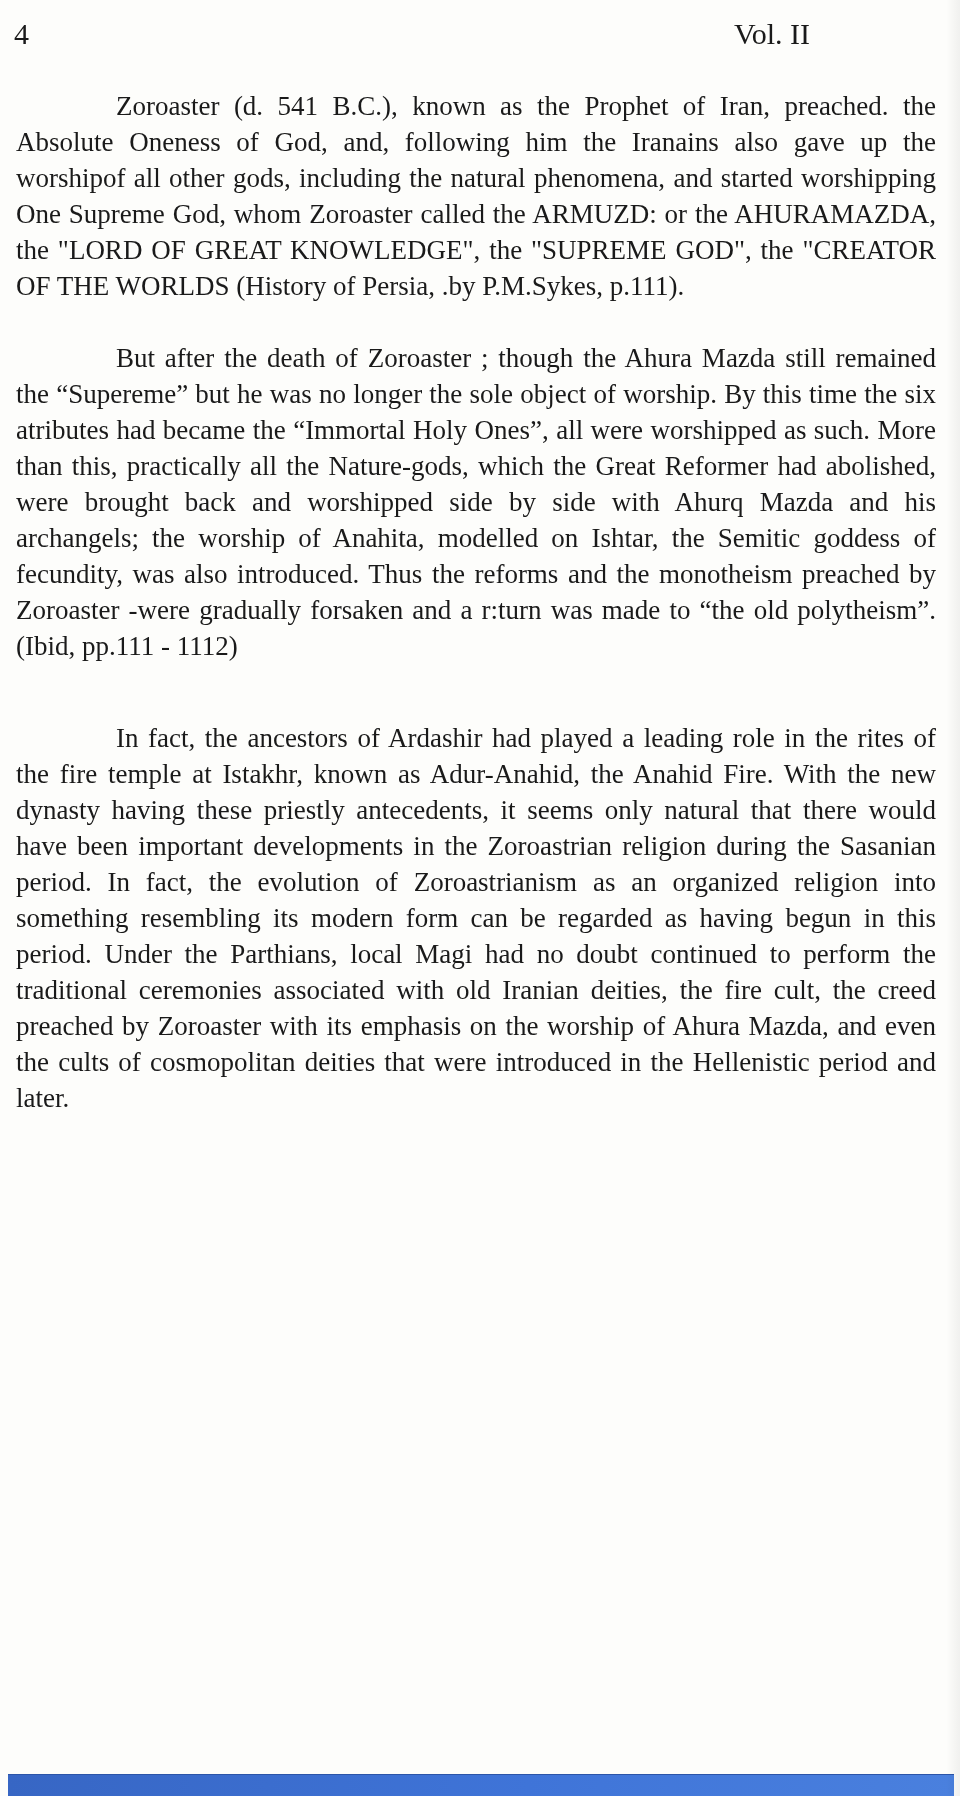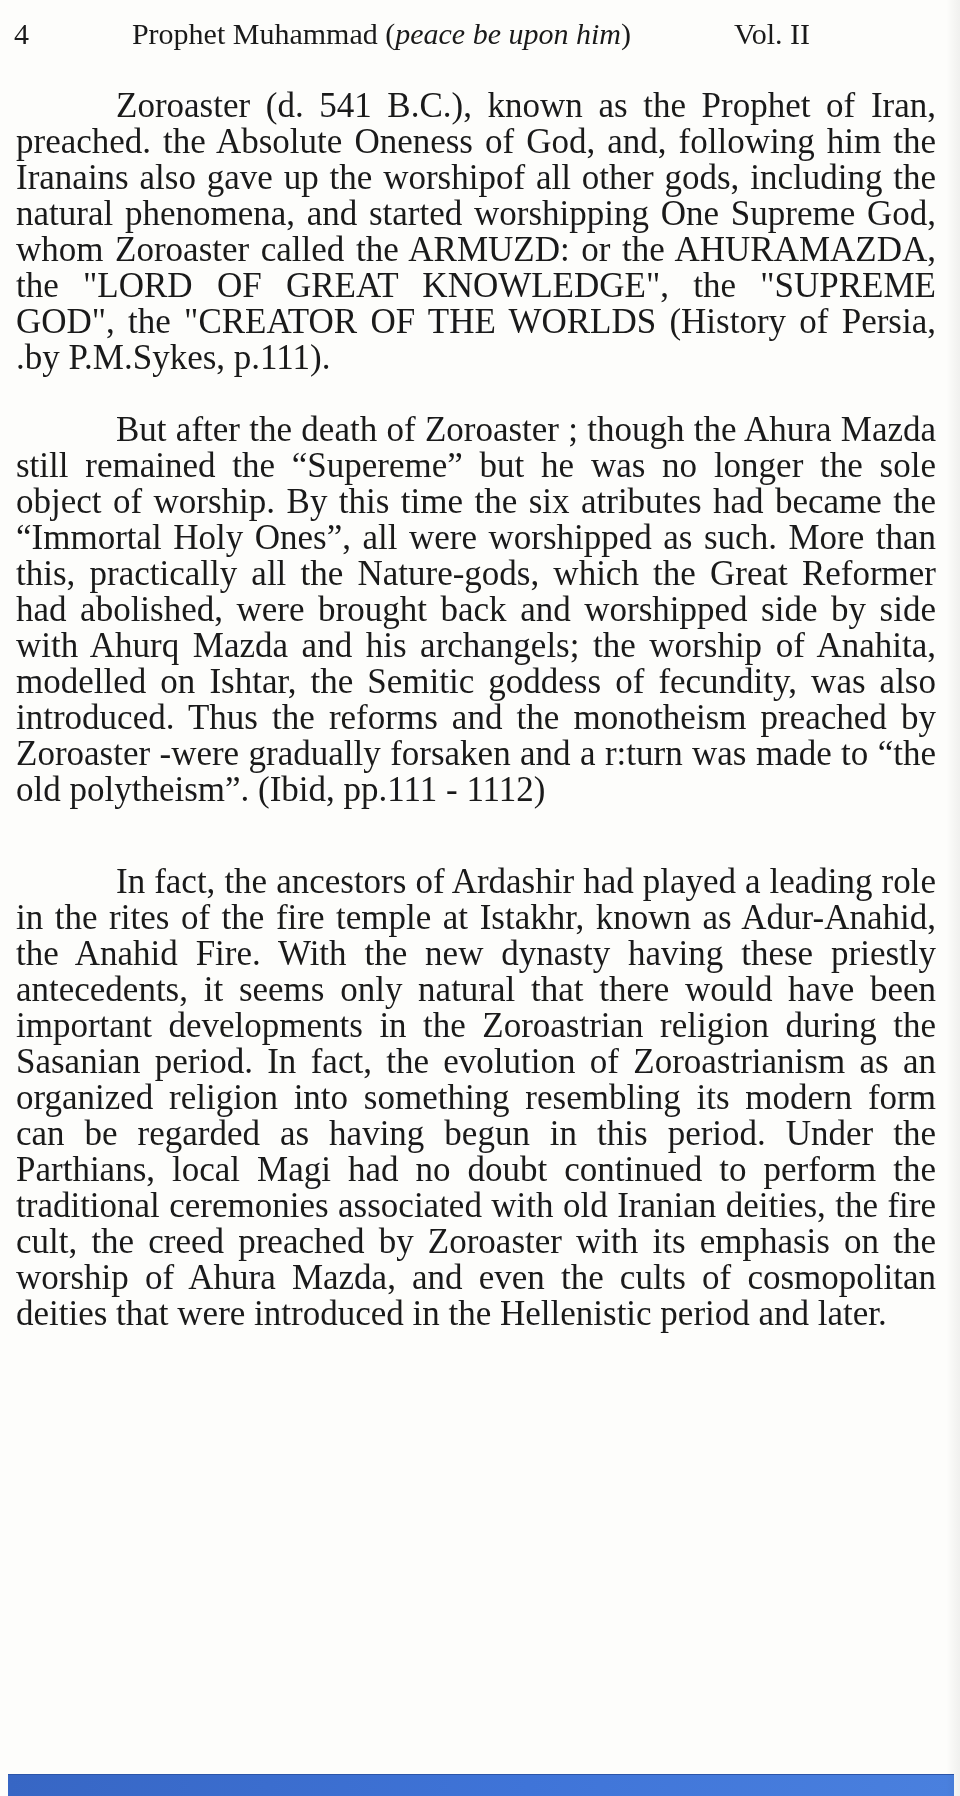--- a/index.html
+++ b/index.html
@@ -34,21 +34,21 @@
     font-size: 30px;
     line-height: 36px;
     white-space: nowrap;
   }
   .page-header .header-title {
     flex: 1;
     text-align: center;
   }
   .content {
     padding: 36px 24px 0 16px;
-    font-size: 35px;
+    font-size: 27px;
     line-height: 36px;
     text-align: justify;
   }
   .para {
     margin: 0 0 36px 0;
     text-indent: 100px;
   }
   .para.gap-large {
     margin-bottom: 56px;
   }
@@ -65,21 +65,20 @@
     border-top: 1px solid #2c55a8;
   }
 </style>
 </head>
 <body>
 
 <div class="page">
 
   <header class="page-header">
     <span class="page-number">4</span>
-    <span class="header-title"><span>Prophet Muhammad (</span><em>peace be upon him</em><span>)</span></span>
     <span class="volume">Vol. II</span>
   </header>
 
   <main class="content">
     <p class="para">Zoroaster (d. 541 B.C.), known as the Prophet of Iran, preached. the Absolute Oneness of God, and, following him the Iranains also gave up the worshipof all other gods, including the natural phenomena, and started worshipping One Supreme God, whom Zoroaster called the ARMUZD: or the AHURAMAZDA, the "LORD OF GREAT KNOWLEDGE", the "SUPREME GOD", the "CREATOR OF THE WORLDS (History of Persia, .by P.M.Sykes, p.111).</p>
     <p class="para gap-large">But after the death of Zoroaster ; though the Ahura Mazda still remained the “Supereme”  but he was no longer the sole object of worship. By this time the six atributes had became the “Immortal Holy Ones”, all were worshipped as such. More than this, practically all the Nature-gods, which the Great Reformer had abolished, were brought back and worshipped side by side with Ahurq Mazda and his archangels; the worship of Anahita, modelled on Ishtar, the Semitic goddess of fecundity, was also introduced. Thus the reforms and the monotheism preached by Zoroaster -were gradually forsaken and a r:turn was made to “the old polytheism”. (Ibid, pp.111 - 1112)</p>
     <p class="para gap-none">In fact, the ancestors of Ardashir had played a leading role in the rites of the fire temple at Istakhr, known as Adur-Anahid, the Anahid Fire. With the new dynasty having these priestly antecedents, it seems only natural that there would have been important developments in the Zoroastrian religion during the Sasanian period. In fact, the evolution of Zoroastrianism as an organized religion into something resembling its modern form can be regarded as having begun in this period. Under the Parthians, local Magi had no doubt continued to perform the traditional ceremonies associated with old Iranian deities, the fire cult, the creed preached by Zoroaster with its emphasis on the worship of Ahura Mazda, and even the cults of cosmopolitan deities that were introduced in the Hellenistic period and later.</p>
   </main>
 
   <div class="blue-bar"></div>

